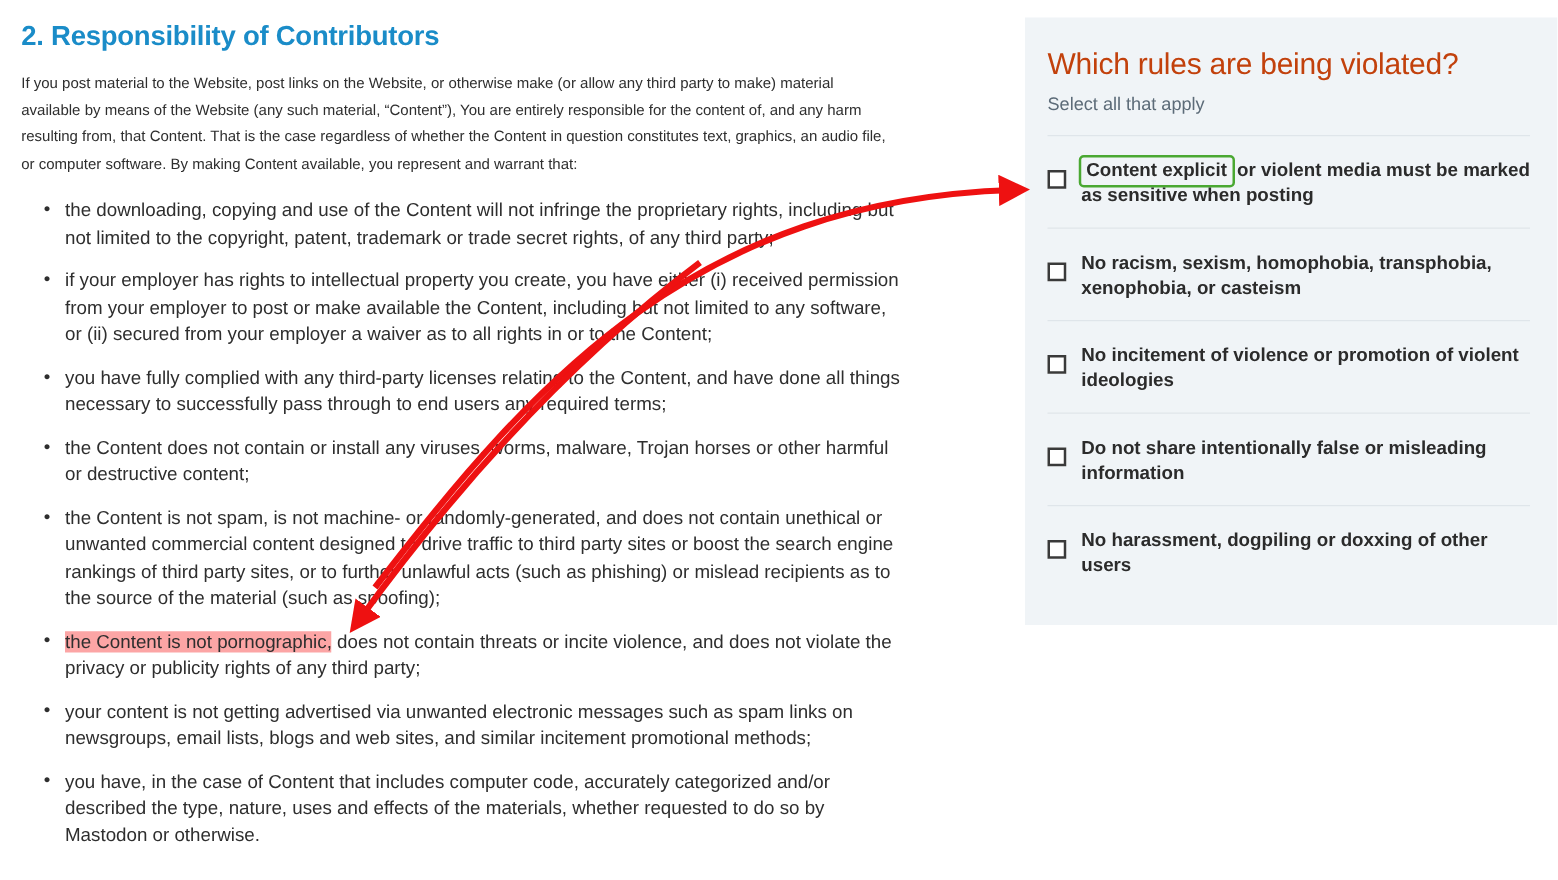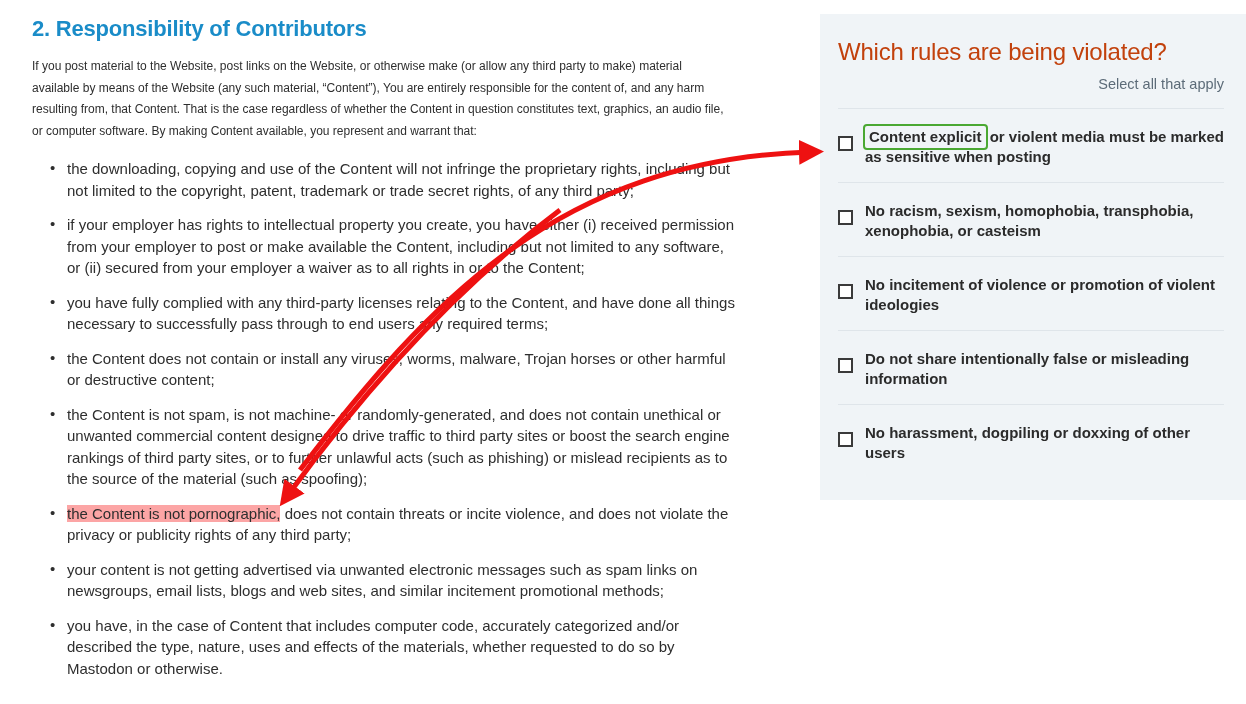--- a/index.html
+++ b/index.html
@@ -12,21 +12,21 @@
     background: #ffffff;
     font-family: "Liberation Sans", sans-serif;
     color: #2e2e2e;
     overflow: hidden;
     position: relative;
   }
 
   
   #doc {
     position: absolute;
-    left: 16px;
+    left: 1px;
     top: 0;
     width: 760px;
     height: 704px;
     padding: 16px 16px 0 16px;
     box-sizing: border-box;
   }
 
   #doc-heading {
     color: #1a8cc8;
     font-size: 22px;
@@ -85,21 +85,20 @@
     font-weight: normal;
     color: #c2410c;
     margin: 0 0 10px 0;
     letter-spacing: -0.2px;
   }
 
   #panel-subtitle {
     font-size: 14.5px;
     color: #5c6b78;
     margin: 0 0 16px 0;
-    text-align: right;
   }
 
   .rule-row {
     display: flex;
     align-items: flex-start;
     gap: 12px;
     padding: 15px 0 15px 0;
     border-top: 1px solid #dfe5ea;
   }
   .rule-row:first-of-type {

